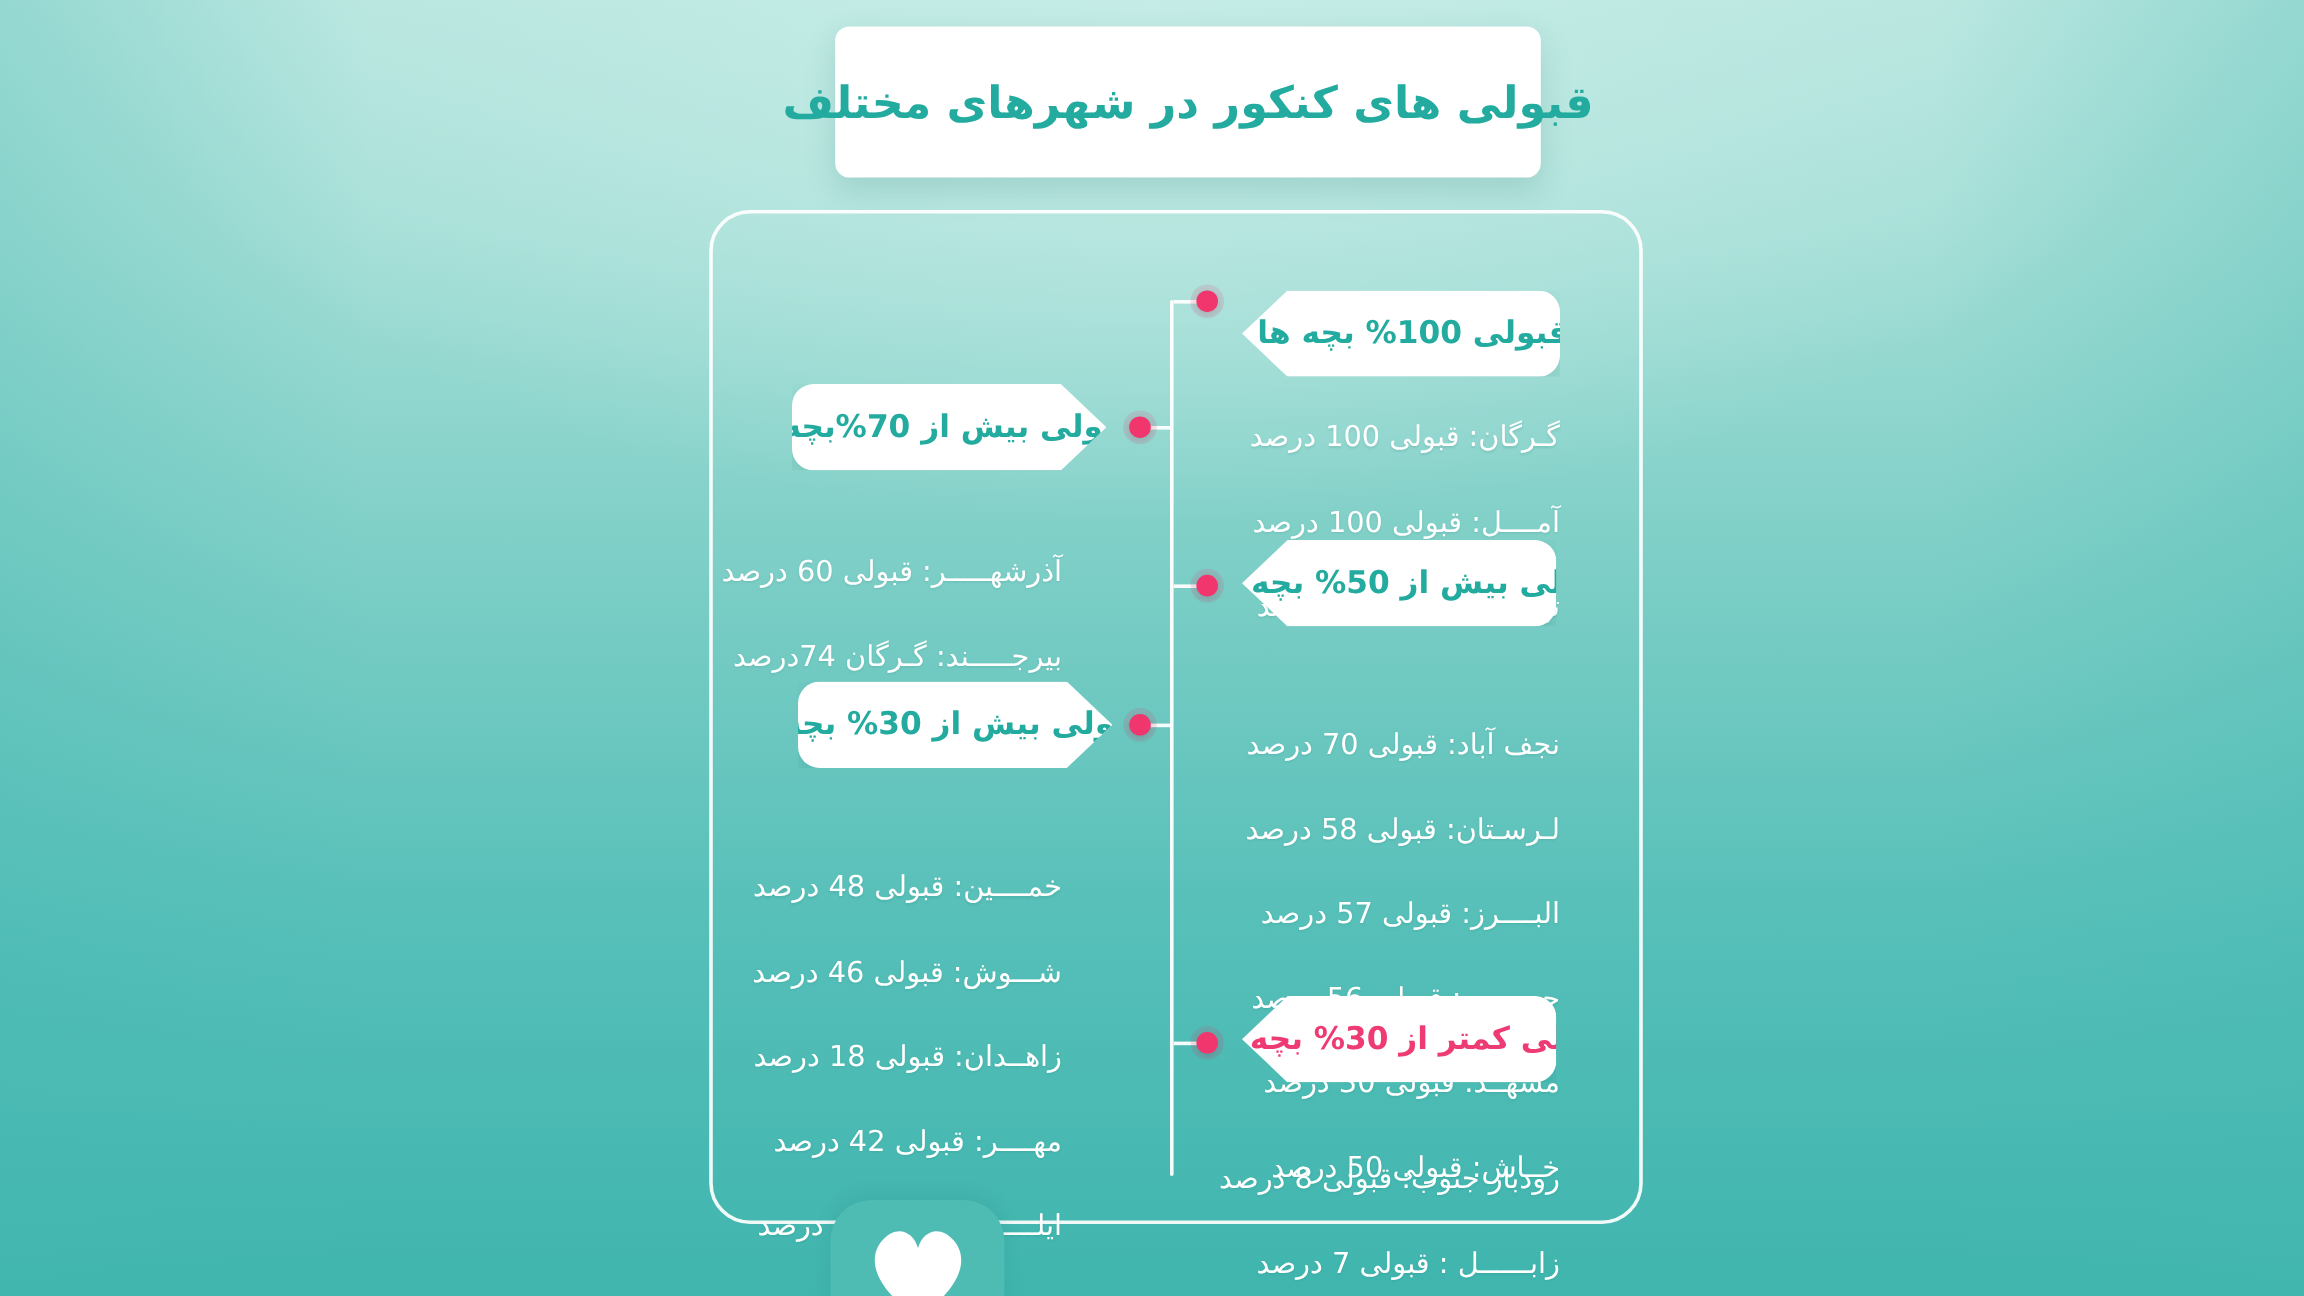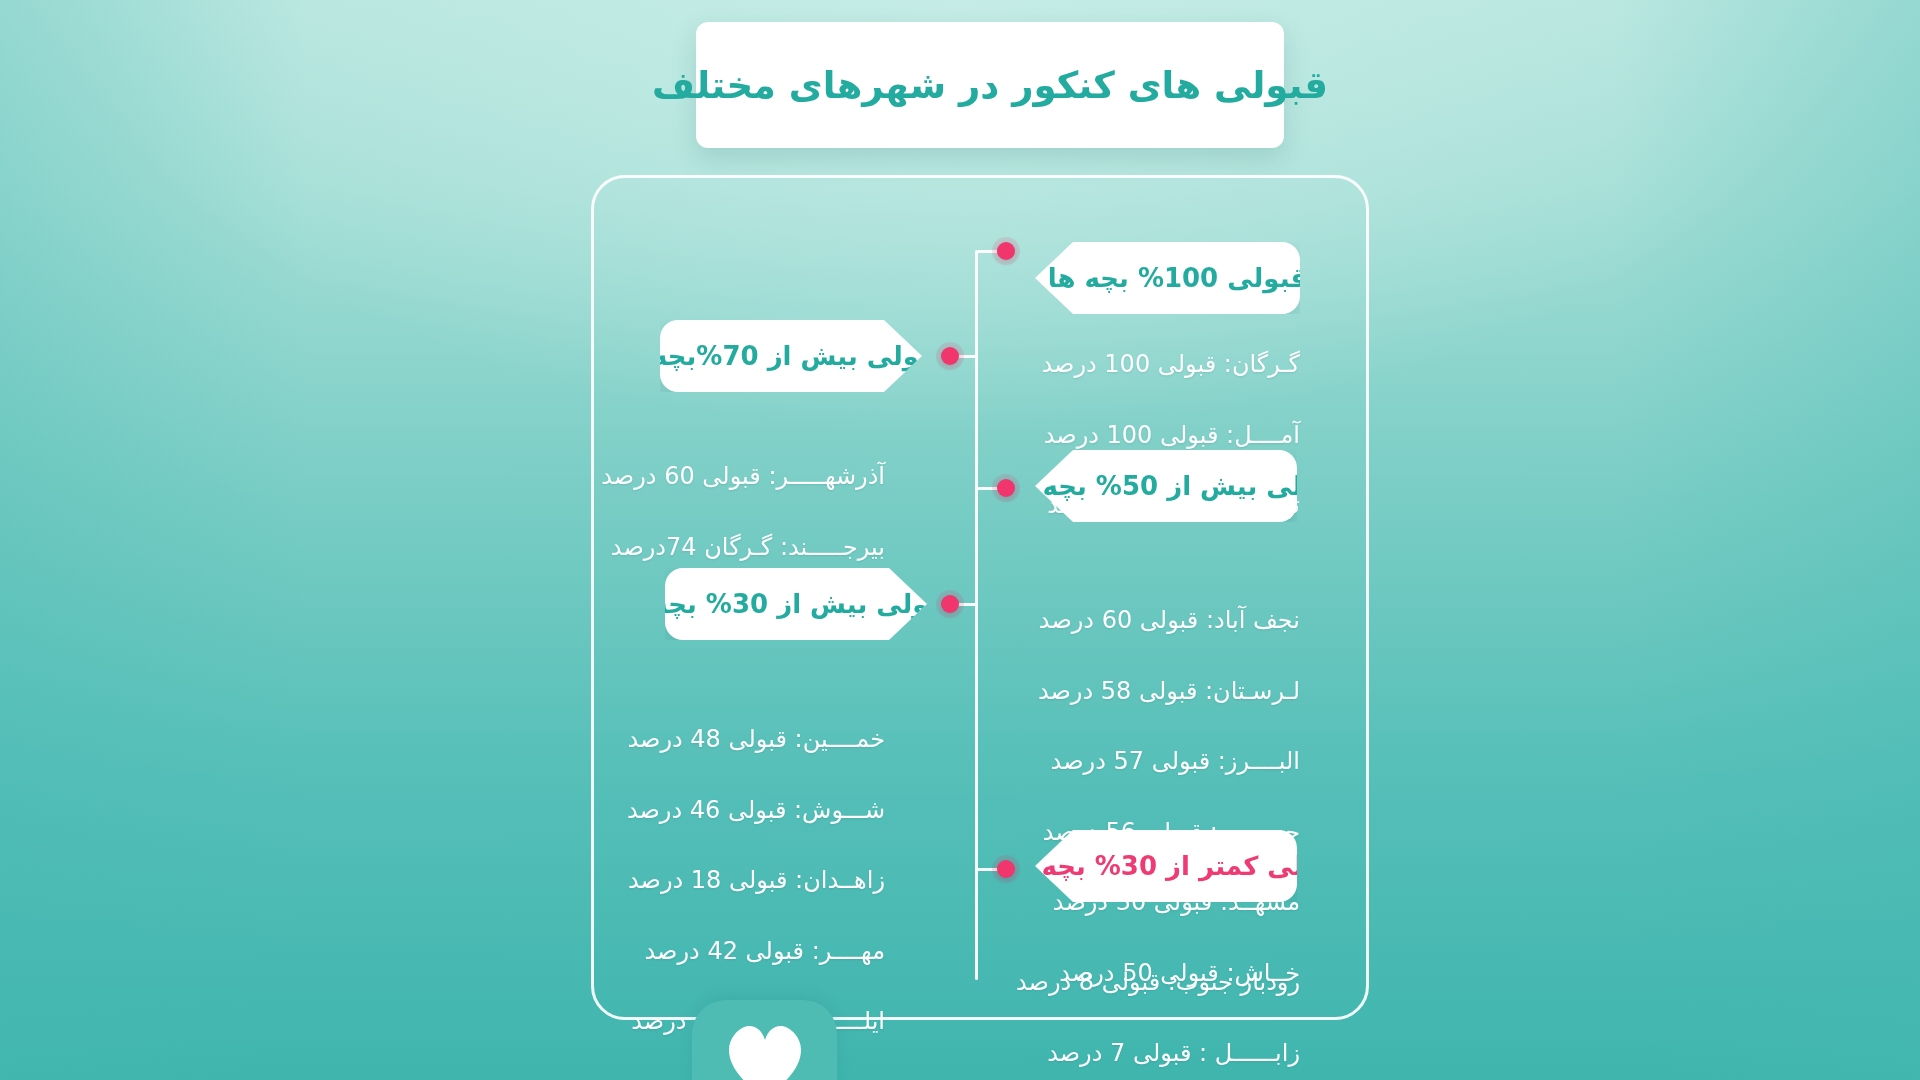--- a/index.html
+++ b/index.html
@@ -128,21 +128,21 @@
   <span class="row">آذرشهـــــر: قبولی 60 درصد</span>
   <span class="row">بیرجـــــند: گـرگان 74درصد</span>
 </div>
 
 <div class="branch" style="left:978px;top:487px;width:22px;"></div>
 <div class="dot" style="left:997px;top:479px;"></div>
 <div class="ribbon point-left" style="left:1035px;top:450px;width:262px;">
   <span>قبولی بیش از 50% بچه ها</span>
 </div>
 <div class="city-list right-col" style="left:1040px;top:562px;width:260px;">
-  <span class="row">نجف آباد: قبولی 60 درصد</span>
+  <span class="row">نجف آباد: قبولی 70 درصد</span>
   <span class="row">لـرسـتان: قبولی 58 درصد</span>
   <span class="row">البــــرز: قبولی 57 درصد</span>
   <span class="row">جهــــرم: قبولی 56 درصد</span>
   <span class="row">مشهــد: قبولی 30 درصد</span>
   <span class="row">خــاش: قبولی 50 درصد</span>
 </div>
 
 <div class="branch" style="left:952px;top:603px;width:24px;"></div>
 <div class="dot" style="left:941px;top:595px;"></div>
 <div class="ribbon point-right" style="left:665px;top:568px;width:262px;">

